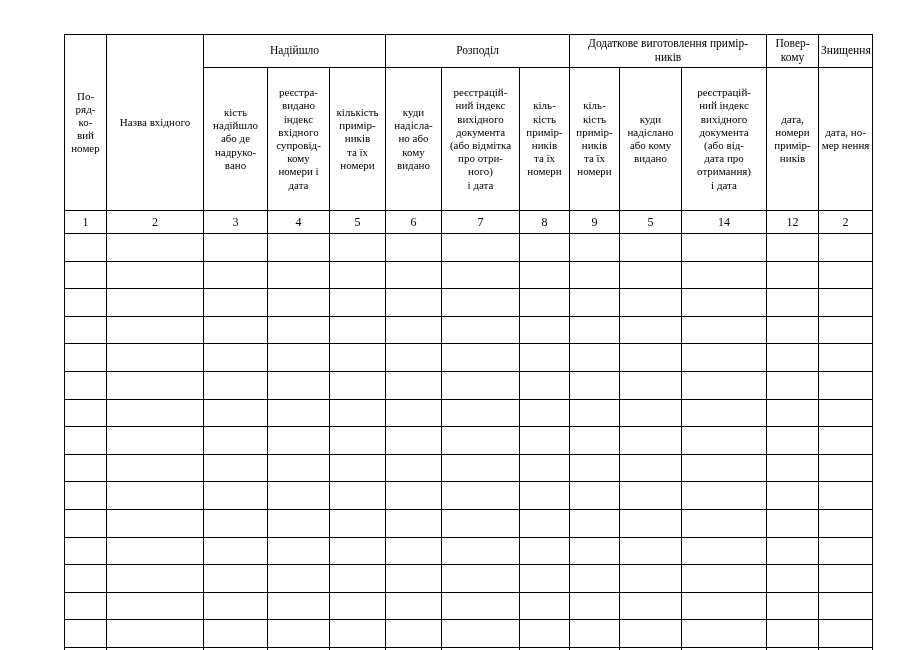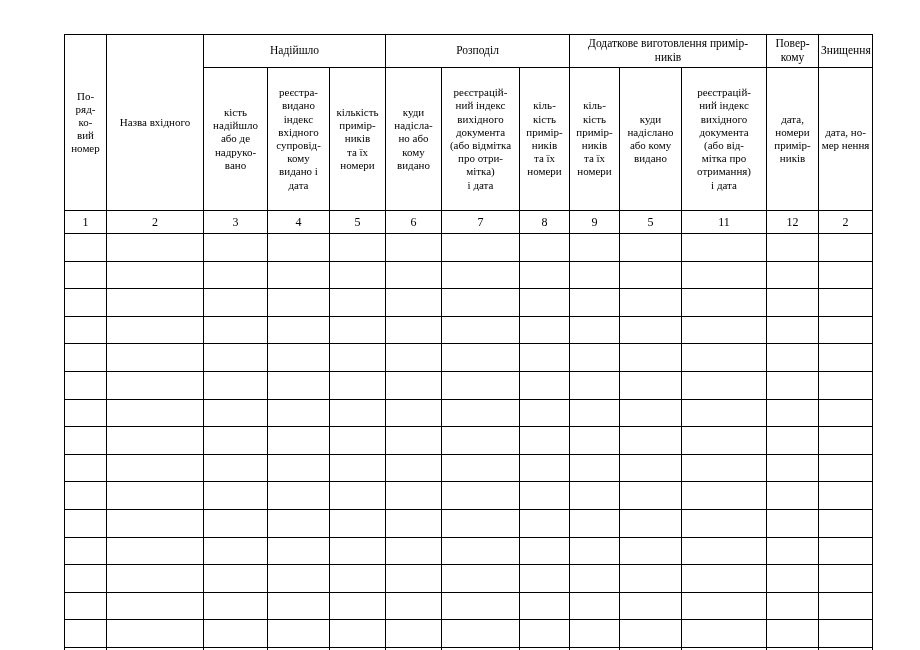--- a/index.html
+++ b/index.html
@@ -107,21 +107,21 @@
           <span>надруко-</span><br>
           <span>вано</span>
         </td>
         <td class="subhead">
           <span>реєстра-</span><br>
           <span>видано</span><br>
           <span>індекс</span><br>
           <span>вхідного</span><br>
           <span>супровід-</span><br>
           <span>кому</span><br>
-          <span>видано і</span><br>
+          <span>номери і</span><br>
           <span>дата</span>
         </td>
         <td class="subhead">
           <span>кількість</span><br>
           <span>примір-</span><br>
           <span>ників</span><br>
           <span>та їх</span><br>
           <span>номери</span>
         </td>
         <td class="subhead">
@@ -131,21 +131,21 @@
           <span>кому</span><br>
           <span>видано</span>
         </td>
         <td class="subhead">
           <span>реєстрацій-</span><br>
           <span>ний індекс</span><br>
           <span>вихідного</span><br>
           <span>документа</span><br>
           <span>(або відмітка</span><br>
           <span>про отри-</span><br>
-          <span>мітка)</span><br>
+          <span>ного)</span><br>
           <span>і дата</span>
         </td>
         <td class="subhead">
           <span>кіль-</span><br>
           <span>кість</span><br>
           <span>примір-</span><br>
           <span>ників</span><br>
           <span>та їх</span><br>
           <span>номери</span>
         </td>
@@ -162,21 +162,21 @@
           <span>надіслано</span><br>
           <span>або кому</span><br>
           <span>видано</span>
         </td>
         <td class="subhead">
           <span>реєстрацій-</span><br>
           <span>ний індекс</span><br>
           <span>вихідного</span><br>
           <span>документа</span><br>
           <span>(або від-</span><br>
-          <span>мітка про</span><br>
+          <span>дата про</span><br>
           <span>отримання)</span><br>
           <span>і дата</span>
         </td>
         <td class="subhead">
           <span>дата,</span><br>
           <span>номери</span><br>
           <span>примір-</span><br>
           <span>ників</span>
         </td>
         <td class="subhead">
@@ -188,21 +188,21 @@
         <td>1</td>
         <td>2</td>
         <td>3</td>
         <td>4</td>
         <td>5</td>
         <td>6</td>
         <td>7</td>
         <td>8</td>
         <td>9</td>
         <td>5</td>
-        <td>11</td>
+        <td>14</td>
         <td>12</td>
         <td>2</td>
       </tr>
     </tbody>
     <tbody id="empty-body">
         <tr class="datarow">
           <td></td>
           <td></td>
           <td></td>
           <td></td>

